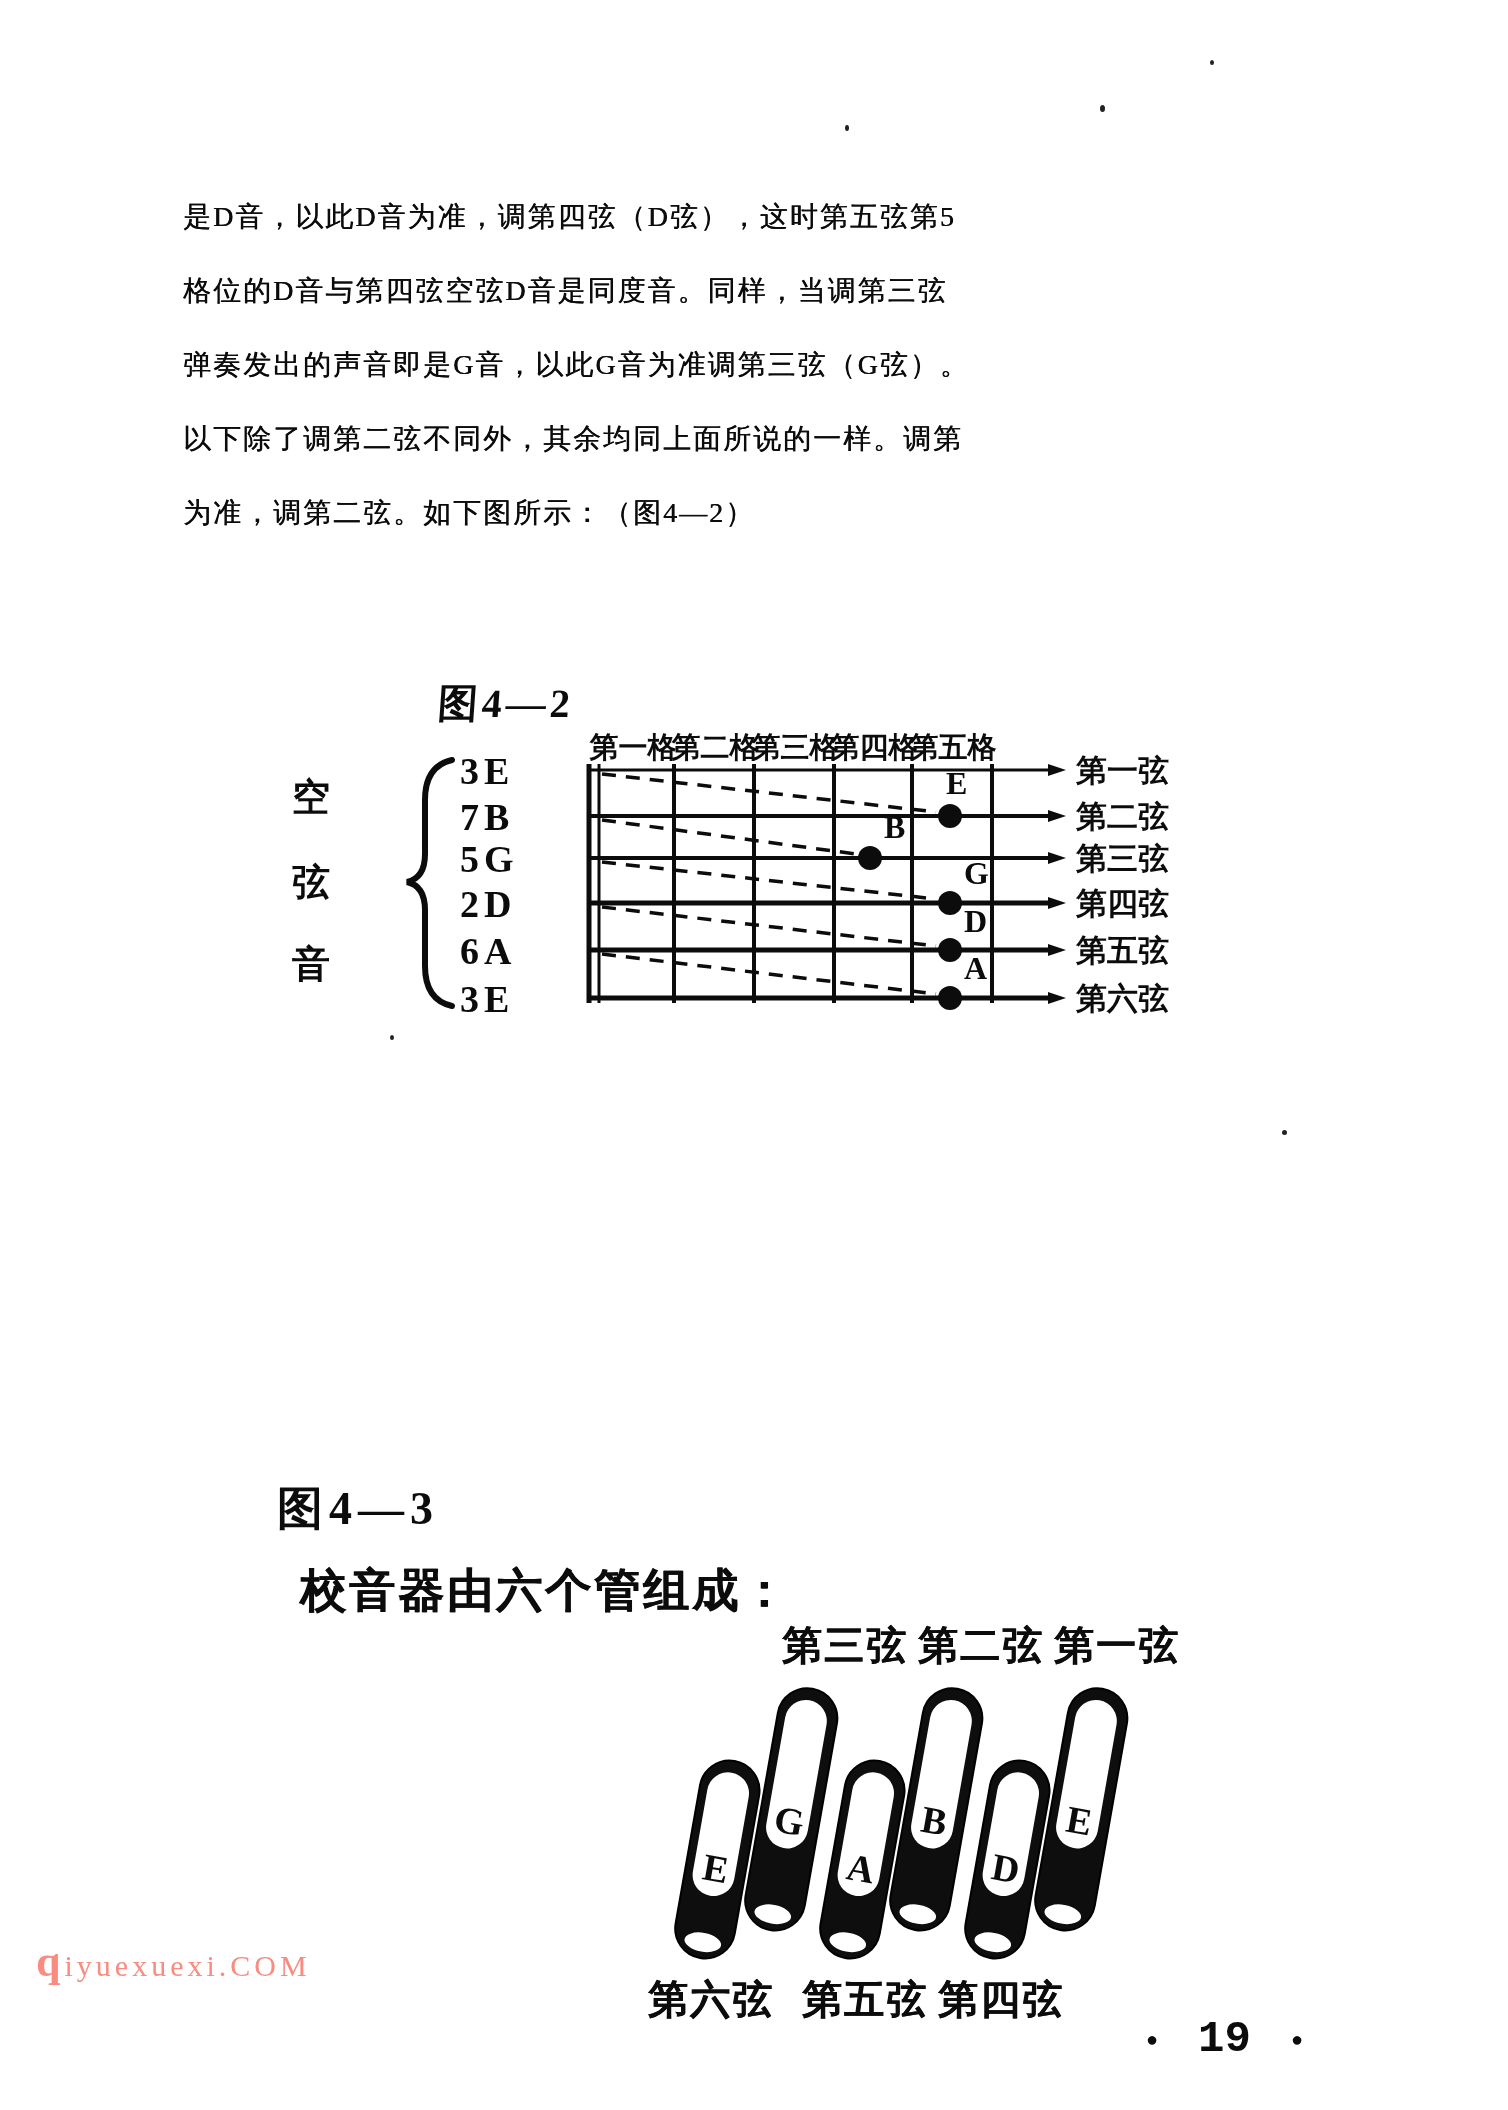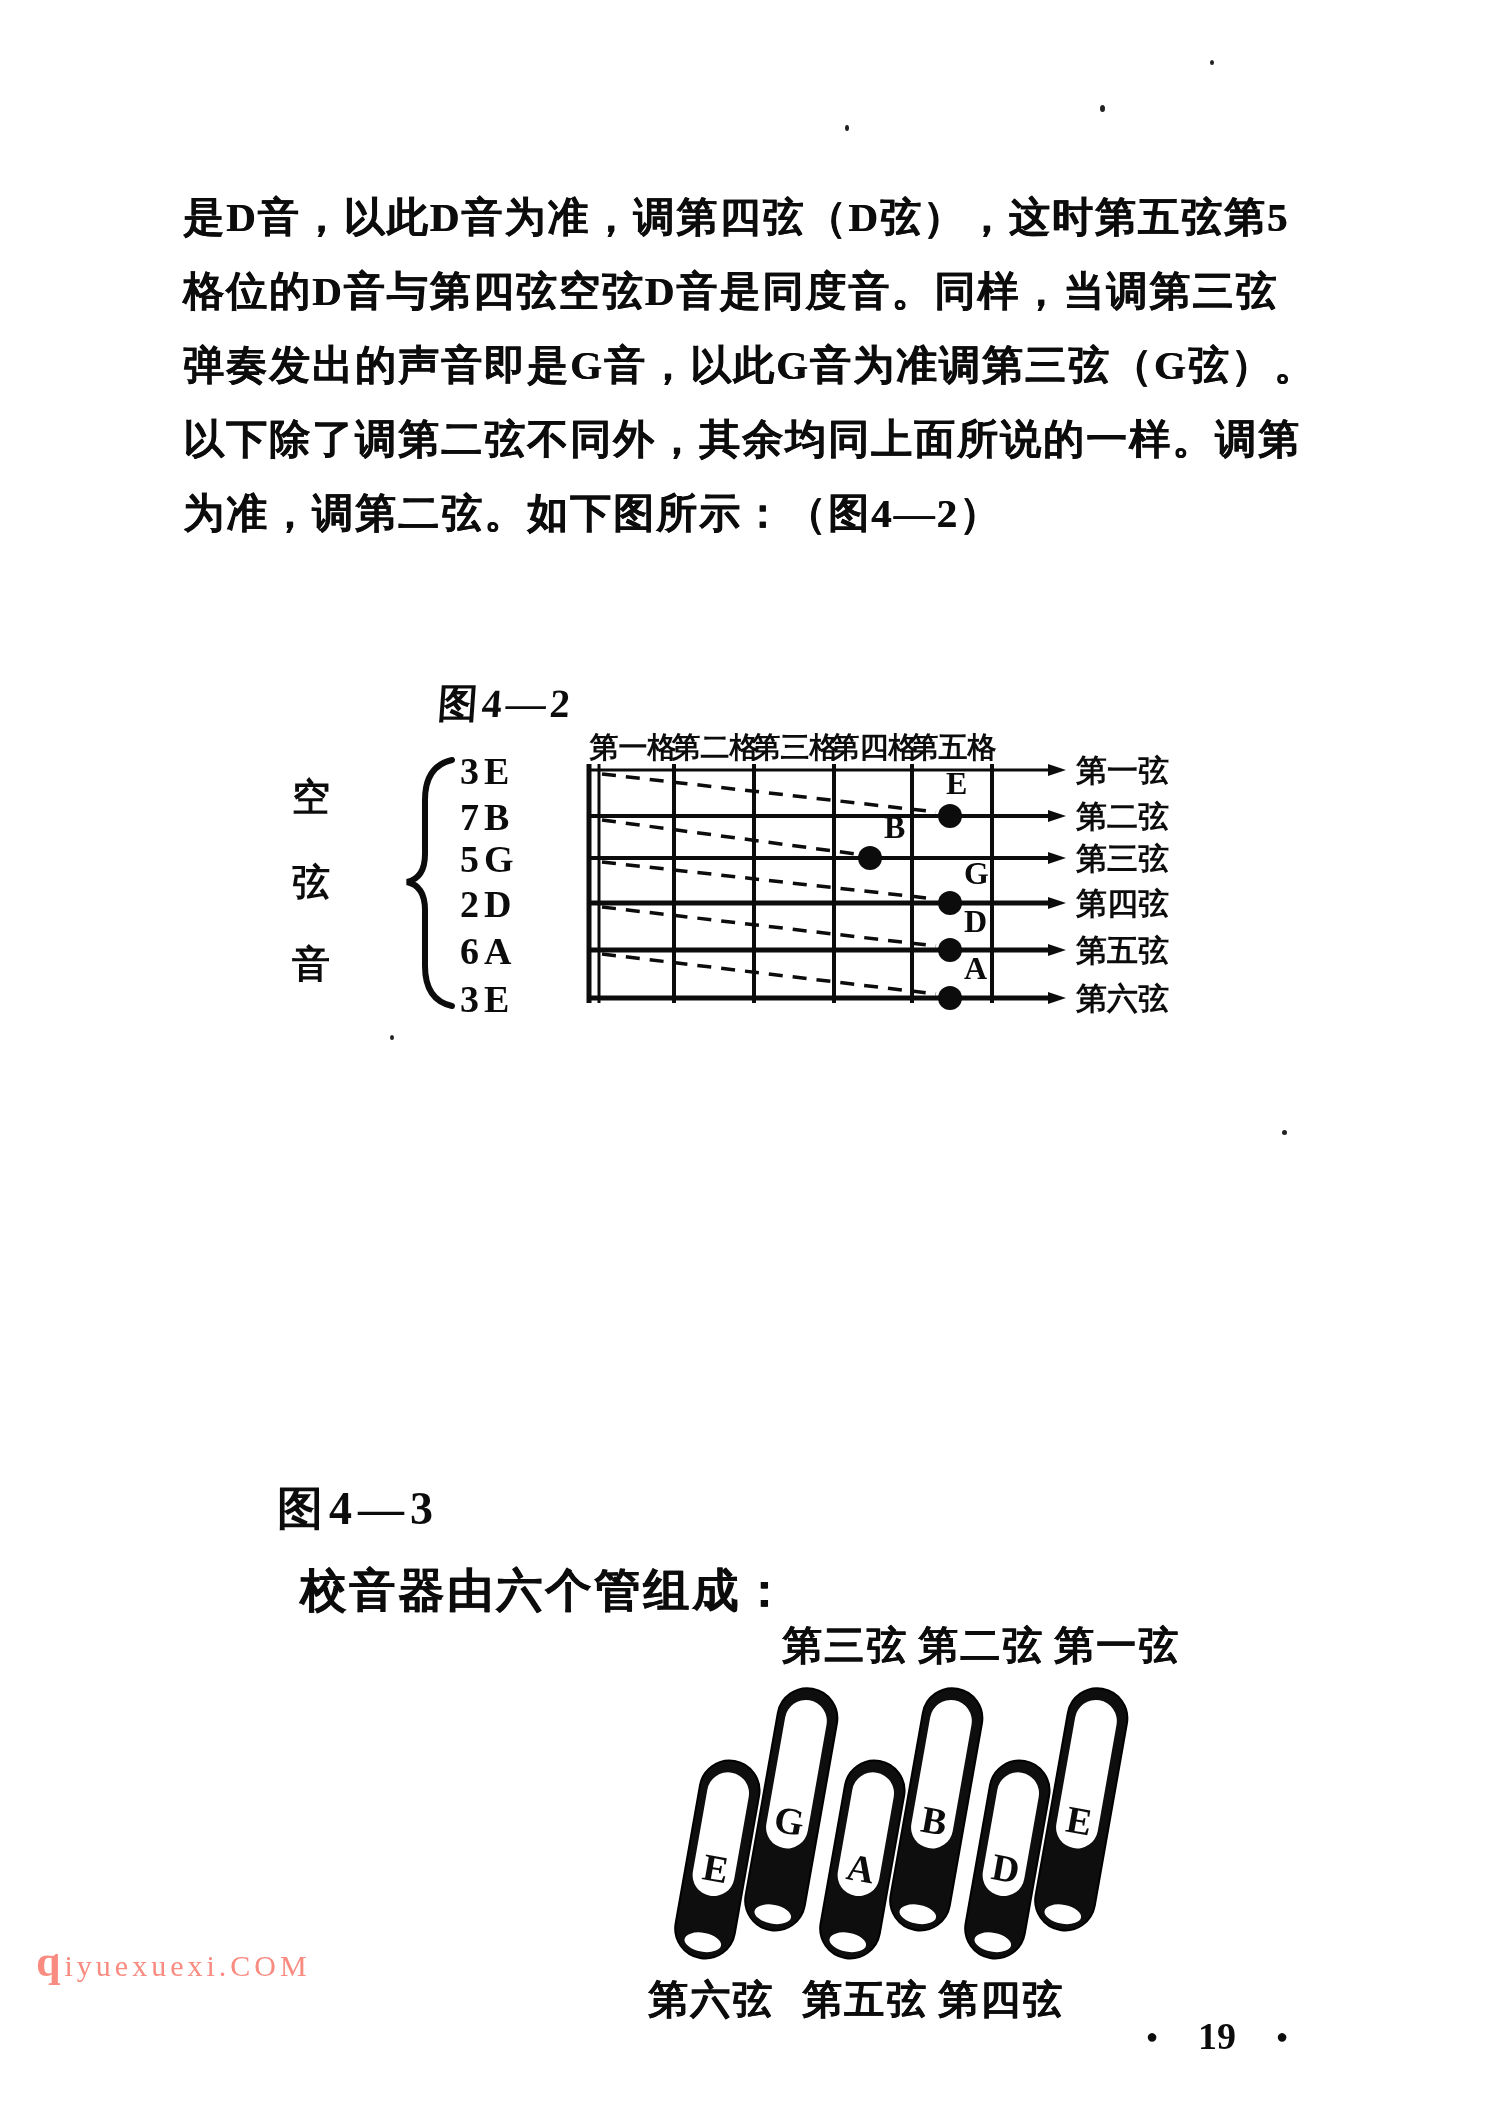--- a/index.html
+++ b/index.html
@@ -2,32 +2,32 @@
 <html><head>
 <meta charset="utf-8">
 <style>
   html,body{margin:0;padding:0;}
   body{background:#9a9a9a;font-family:"Liberation Serif","DejaVu Serif",serif;}
   .page{
     position:relative;width:1508px;height:2110px;background:#ffffff;
     overflow:hidden;color:#0c0c0c;margin:0 auto;
   }
   .p1{position:absolute;left:183px;top:180px;width:1180px;}
-  .p1 .ln{font-size:41px;line-height:74px;font-weight:700;letter-spacing:2px;white-space:nowrap;text-shadow:0.6px 0 0 currentColor;}
+  .p1 .ln{font-size:28px;line-height:74px;font-weight:400;letter-spacing:2px;white-space:nowrap;text-shadow:0.6px 0 0 currentColor;}
   .p2{position:absolute;left:183px;top:1256px;width:1180px;}
   .p2 .ln{font-size:42px;line-height:76px;font-weight:600;letter-spacing:2px;white-space:nowrap;text-shadow:0.6px 0 0 currentColor;}
   .p2 .ln.indent{padding-left:88px;}
   .figcap42{position:absolute;left:438px;top:676px;font-size:40px;font-weight:700;letter-spacing:4px;transform:skewX(-4deg);}
   .heading2{position:absolute;left:0;top:1150px;width:1508px;text-align:center;font-size:54px;font-weight:700;letter-spacing:10px;text-shadow:0.6px 0 0 currentColor;}
   .figcap43{position:absolute;left:277px;top:1478px;font-size:46px;font-weight:700;letter-spacing:6px;}
   .fig43sub{position:absolute;left:300px;top:1560px;font-size:46px;font-weight:700;letter-spacing:3px;text-shadow:0.7px 0 0 currentColor;}
   .pipe-label{position:absolute;font-size:40px;font-weight:700;letter-spacing:2px;text-shadow:0.6px 0 0 currentColor;white-space:nowrap;}
   .pagenum{position:absolute;left:1146px;top:2014px;display:flex;align-items:center;gap:40px;}
   .pagenum .dot{font-size:20px;line-height:20px;}
-  .pagenum .num{font-size:38px;font-weight:700;font-family:Liberation Serif, serif;}
+  .pagenum .num{font-size:44px;font-weight:700;font-family:Liberation Mono, monospace;}
   .watermark{position:absolute;left:36px;top:1936px;font-size:30px;letter-spacing:4px;color:#f98b80;font-family:"Liberation Serif","DejaVu Serif",serif;}
   .watermark::first-letter{font-size:44px;font-weight:700;}
   .speck{position:absolute;background:#222;border-radius:50%;}
   svg text{font-family:"Liberation Serif","DejaVu Serif",serif;}
 </style>
 </head>
 <body>
 
 <div class="page">
 

